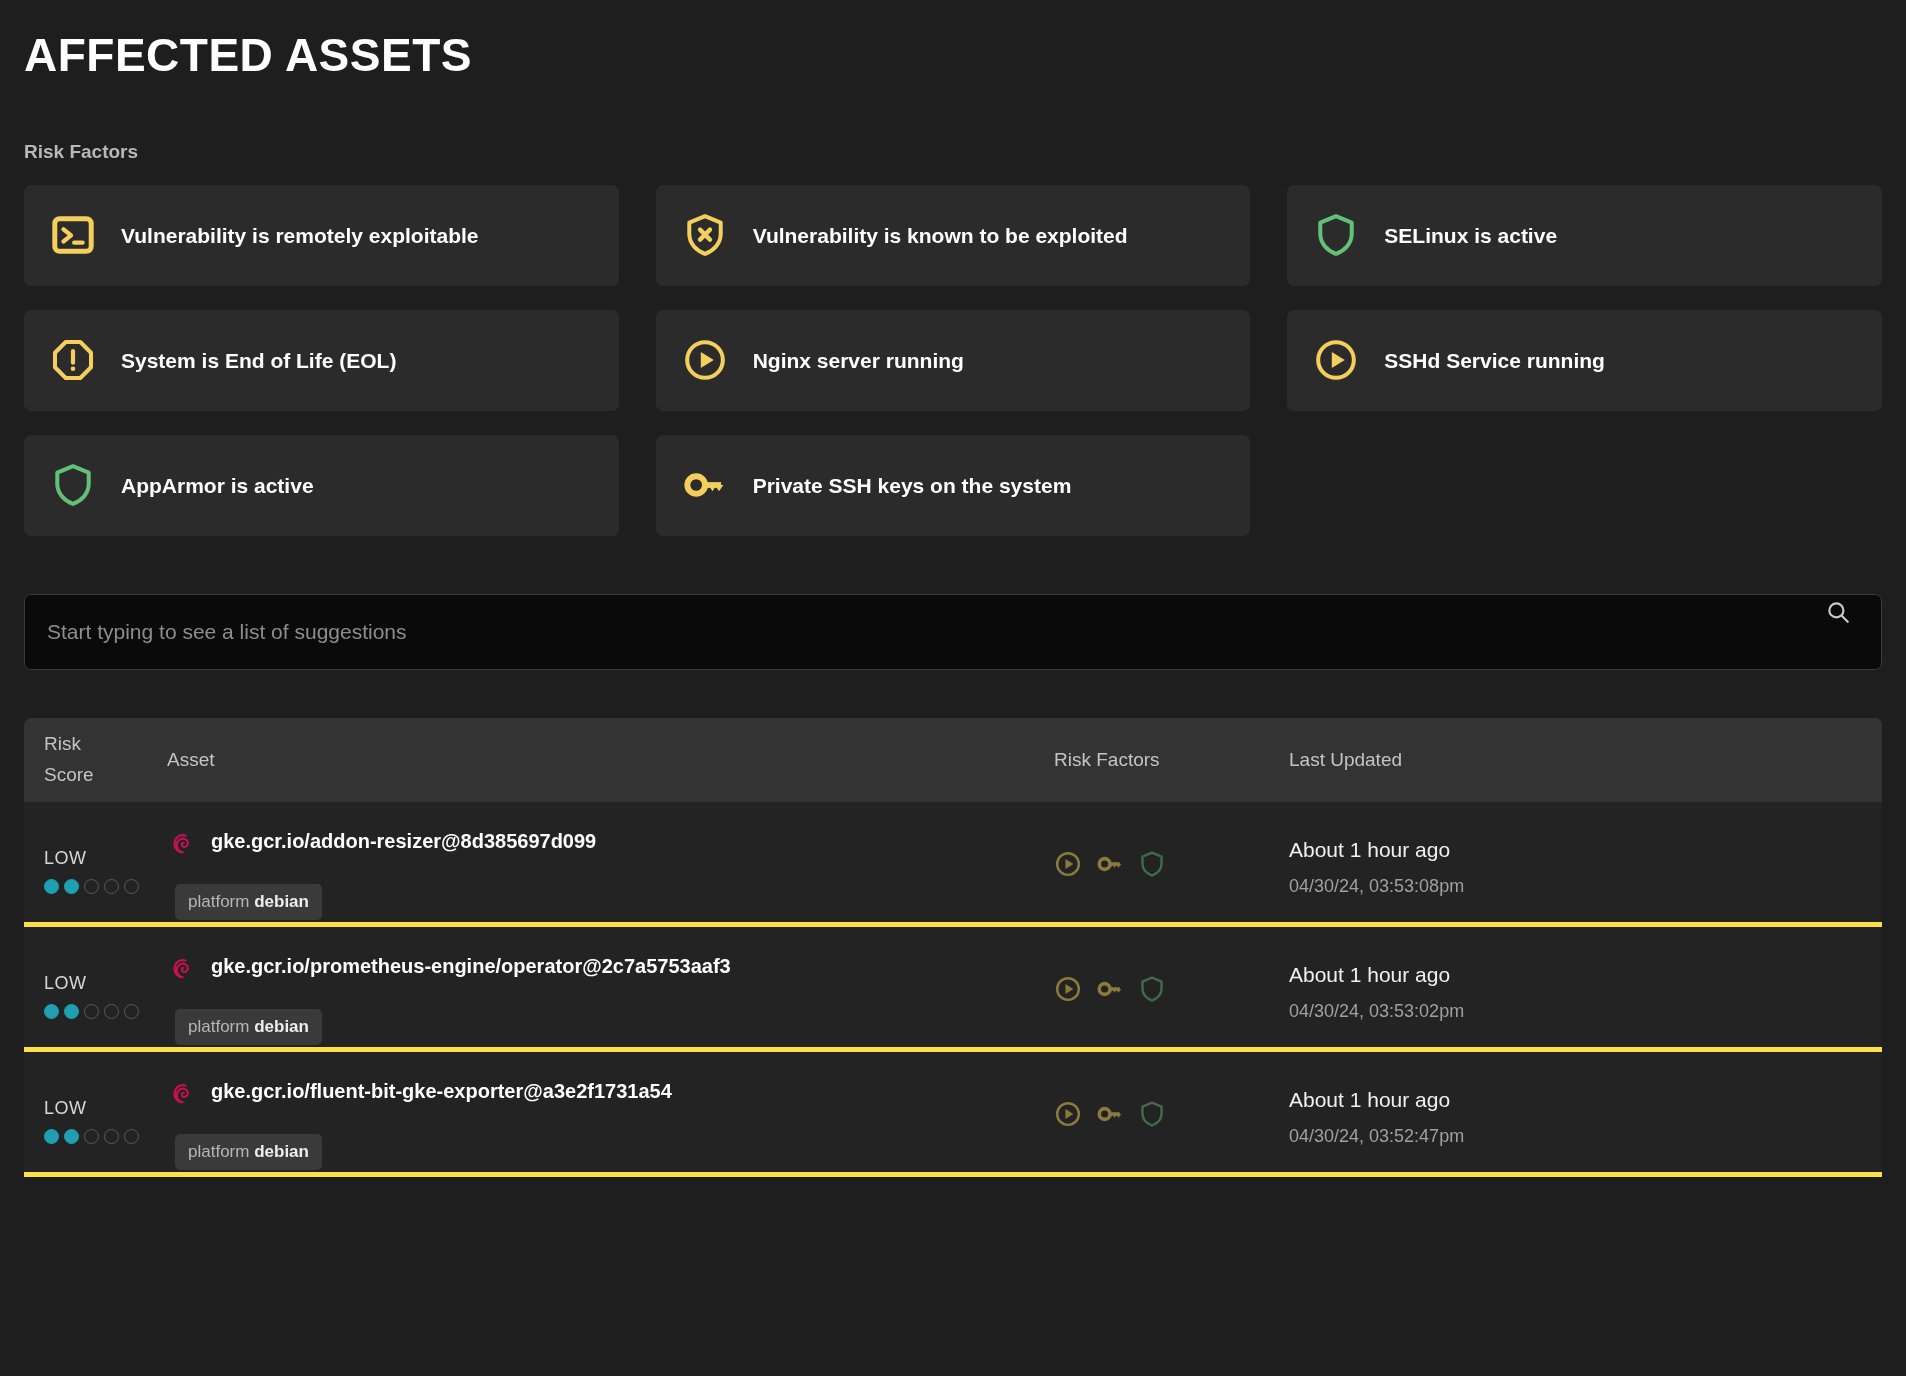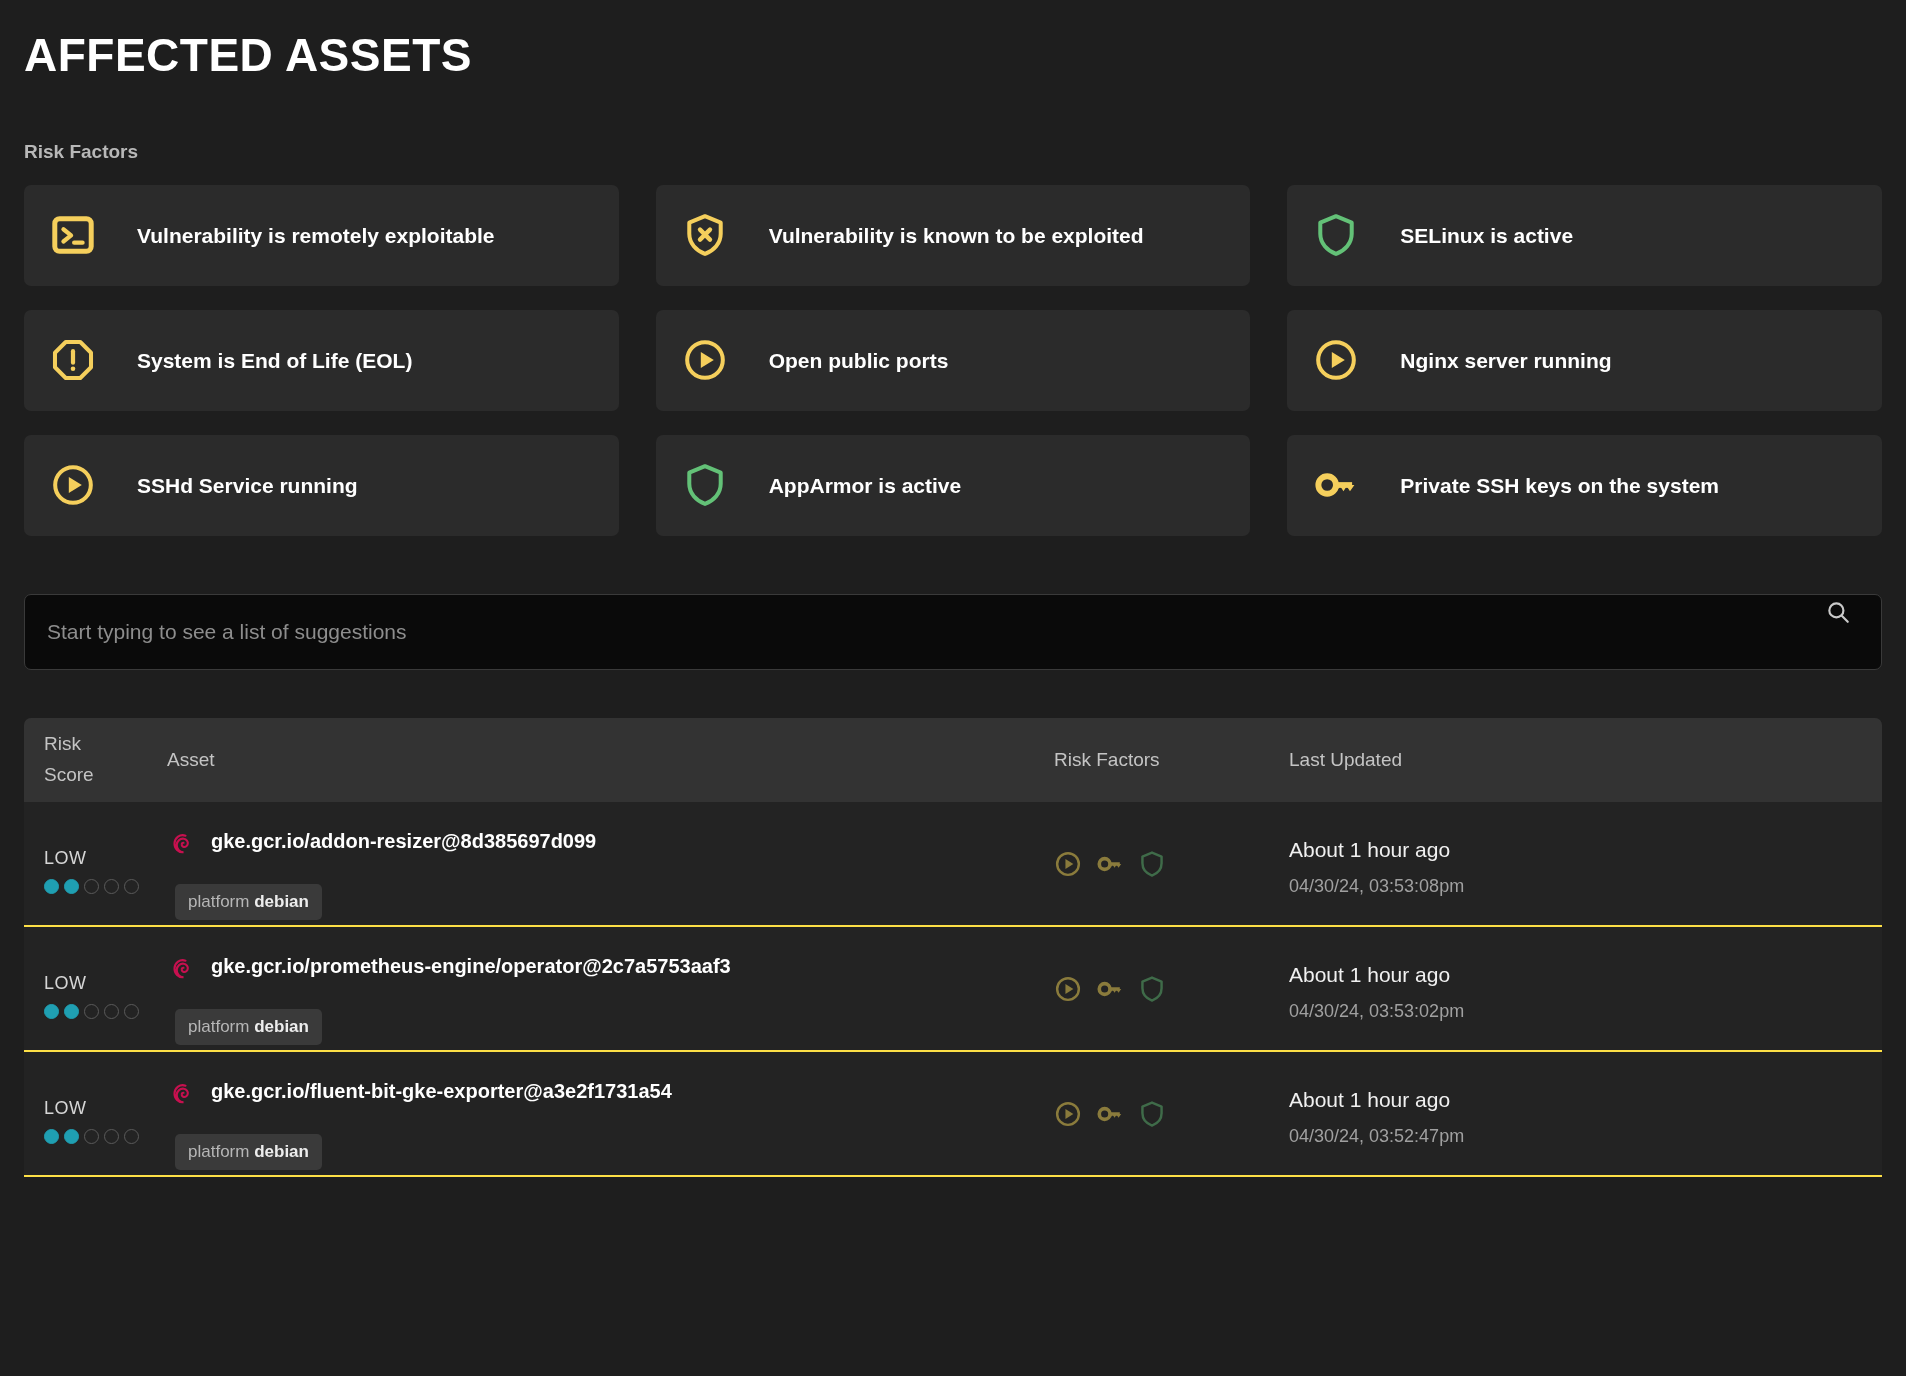--- a/index.html
+++ b/index.html
@@ -50,21 +50,21 @@
     row-gap: 24px;
   }
 
   .risk-card {
     background: #2b2b2b;
     border-radius: 7px;
     height: 101px;
     display: flex;
     align-items: center;
     padding-left: 25px;
-    gap: 40px;
+    gap: 24px;
     cursor: pointer;
   }
 
   .risk-card .card-icon {
     width: 48px;
     height: 48px;
     flex: 0 0 48px;
     display: flex;
     align-items: center;
     justify-content: center;
@@ -135,21 +135,21 @@
   .col-asset  { width: 887px; }
   .col-rf     { width: 235px; }
   .col-updated{ flex: 1; }
 
   .col-score .th { line-height: 1.6; }
 
   .trow {
     display: flex;
     align-items: flex-start;
     min-height: 125px;
-    border-bottom: 2px solid #fde047;
+    border-bottom: 5px solid #fde047;
     background: #232323;
     cursor: pointer;
   }
 
   .cell-score {
     width: 143px;
     padding-left: 20px;
     padding-top: 46px;
   }
   .score-label {
@@ -268,29 +268,20 @@
         </span>
         <span class="card-label">System is End of Life (EOL)</span>
       </div>
       <div class="risk-card">
         <span class="card-icon">
           <svg width="46" height="46" viewBox="0 0 24 24">
             <circle cx="12" cy="12" r="9.3" fill="none" stroke="#f5cf5c" stroke-width="2.1"></circle>
             <polygon points="9.8,7.8 16.6,12 9.8,16.2" fill="#f5cf5c"></polygon>
           </svg>
         </span>
-        <span class="card-label">Open public ports</span>
-      </div>
-      <div class="risk-card">
-        <span class="card-icon">
-          <svg width="46" height="46" viewBox="0 0 24 24">
-            <circle cx="12" cy="12" r="9.3" fill="none" stroke="#f5cf5c" stroke-width="2.1"></circle>
-            <polygon points="9.8,7.8 16.6,12 9.8,16.2" fill="#f5cf5c"></polygon>
-          </svg>
-        </span>
         <span class="card-label">Nginx server running</span>
       </div>
       <div class="risk-card">
         <span class="card-icon">
           <svg width="46" height="46" viewBox="0 0 24 24">
             <circle cx="12" cy="12" r="9.3" fill="none" stroke="#f5cf5c" stroke-width="2.1"></circle>
             <polygon points="9.8,7.8 16.6,12 9.8,16.2" fill="#f5cf5c"></polygon>
           </svg>
         </span>
         <span class="card-label">SSHd Service running</span>

